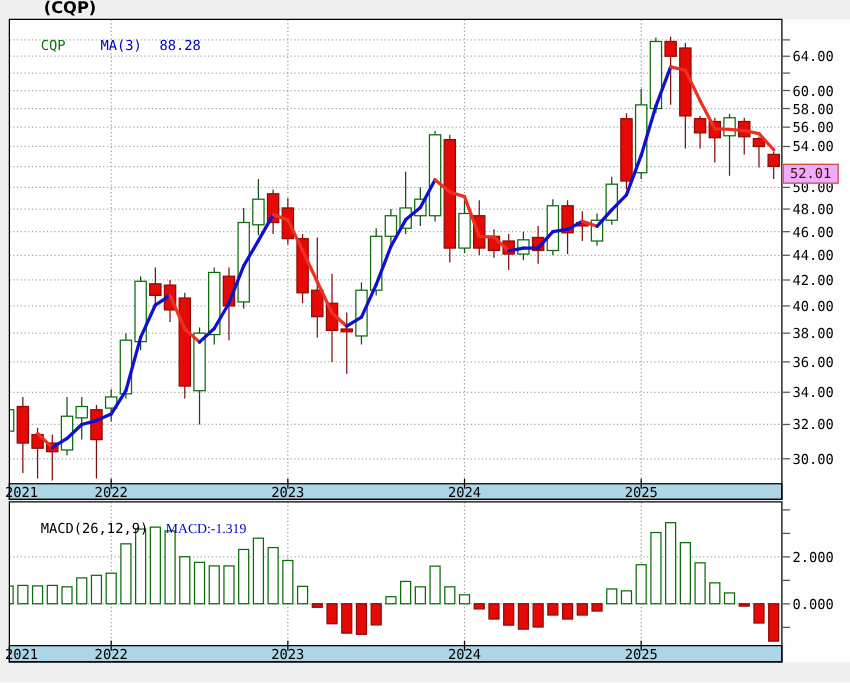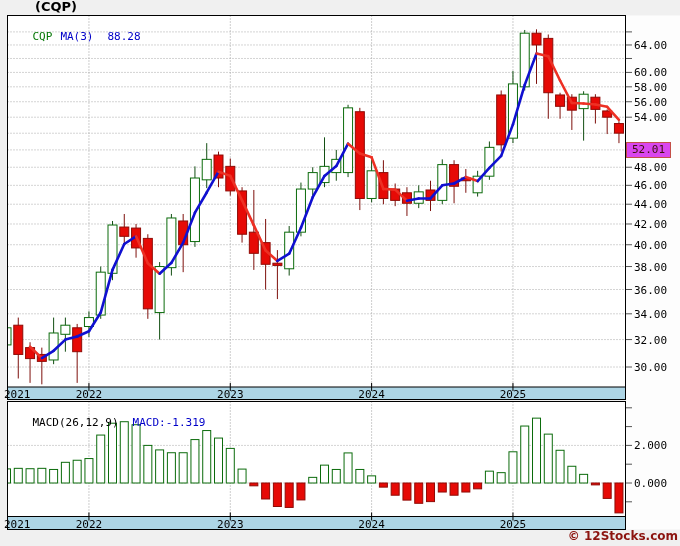--- a/index.html
+++ b/index.html
@@ -2,26 +2,26 @@
 <html><head>
 <meta charset="utf-8">
 <style>
   html,body{margin:0;padding:0;}
   body{width:680px;height:546px;background:#f0f0f0;font-family:"DejaVu Sans",sans-serif;position:relative;overflow:hidden;}
   #stage{position:absolute;left:0;top:0;width:680px;height:546px;}
   svg{position:absolute;left:0;top:0;}
   .page-title{position:absolute;left:3px;top:-1px;font:bold 13px "DejaVu Sans",sans-serif;color:#000;letter-spacing:0px;margin-left:32px;}
   .legend{position:absolute;left:6px;top:17px;font:11px "DejaVu Sans Mono",monospace;white-space:pre;}
   .legend .sym{color:#067806;}
-  .legend .ma{color:#0000c8;margin-left:8px;}
+  .legend .ma{color:#0000c8;margin-left:28px;}
   .legend .maval{color:#0000c8;margin-left:14px;}
   .macd-legend{position:absolute;left:6px;top:403px;font:11px "DejaVu Sans Mono",monospace;white-space:pre;}
   .macd-legend .ind{color:#000;}
-  .macd-legend .val{color:#0000c8;margin-left:14px;}
-  .price-badge{position:absolute;left:626px;top:142px;width:43px;height:14px;background:#d946ef;border:1px solid #c45048;
+  .macd-legend .val{color:#0000c8;margin-left:14px;font-family:Liberation Serif, serif;}
+  .price-badge{position:absolute;left:626px;top:131px;width:43px;height:14px;background:#f0abfc;border:1px solid #c45048;
     font:11px "DejaVu Sans Mono",monospace;color:#40110b;text-align:center;line-height:14px;}
   .watermark{position:absolute;right:2px;top:529px;font:bold 12px "DejaVu Sans",sans-serif;color:#8c140f;}
 </style>
 </head>
 <body>
 
 <div id="stage">
   <svg id="chart-svg" width="680" height="546" viewBox="0 0 680 546">
       <defs>
         <clipPath id="clipPrice">
@@ -343,14 +343,13 @@
   <div class="legend">
     <span class="sym">CQP</span><span class="ma">MA(3)</span><span class="maval">88.28</span>
   </div>
 
   <div class="macd-legend">
     <span class="ind">MACD(26,12,9)</span><span class="val">MACD:-1.319</span>
   </div>
 
   <div class="price-badge">52.01</div>
 
-  <div class="watermark">© 12Stocks.com</div>
 </div>
 
 </body></html>

